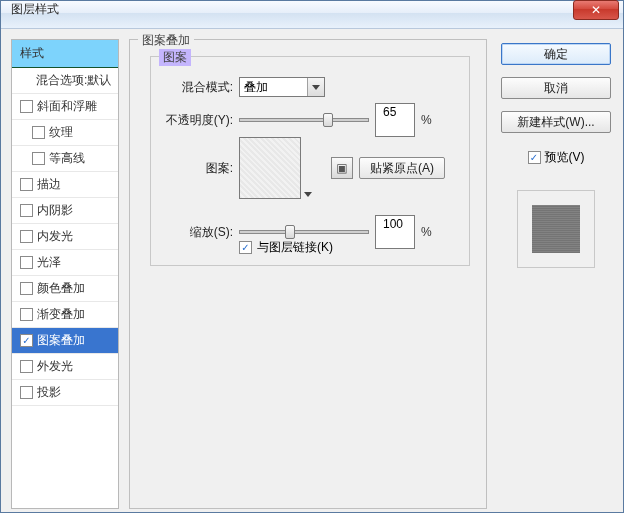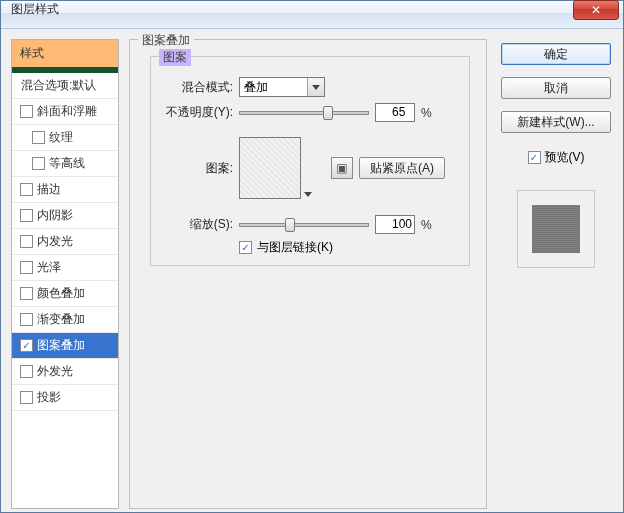--- a/index.html
+++ b/index.html
@@ -42,40 +42,40 @@
 
   
   .sidebar {
     position: absolute;
     left: 10px; top: 10px;
     width: 108px; height: 470px;
     border: 1px solid #b8b8b8;
     background: #fff;
   }
   .sidebar-header {
-    background: #fdba74;
+    background: #7dd3fc;
     padding: 5px 8px;
-    border-bottom: 6px solid #14532d;
+    border-bottom: 1px solid #14532d;
     color: #333;
   }
   .sidebar-item {
     padding: 4px 6px 4px 8px;
     border-bottom: 1px solid #e8e8e8;
     display: flex;
     align-items: center;
     gap: 4px;
     cursor: pointer;
     background: #fff;
     color: #333;
   }
   .sidebar-item.selected {
     background: #3975cf;
     color: #fff;
   }
-  .sidebar-item.nocb { padding-left: 9px; text-align: center; }
+  .sidebar-item.nocb { padding-left: 24px; text-align: center; }
   .sidebar-item.indent .cb { margin-left: 12px; }
   .cb {
     width: 13px; height: 13px;
     border: 1px solid #8a8a8a;
     background: #fff;
     display: inline-flex;
     align-items: center;
     justify-content: center;
     font-size: 10px;
     color: #2a6fcf;
@@ -150,25 +150,25 @@
   }
   .slider .thumb {
     position: absolute;
     width: 10px; height: 14px;
     background: linear-gradient(#fafafa, #d8d8d8);
     border: 1px solid #7a7a7a;
     top: -6px;
     border-radius: 2px;
   }
   .num-input {
-    width: 40px; height: 19px;
+    width: 40px; height: 34px;
     border: 1px solid #7a7a7a;
     background: #fff;
     text-align: left;
-    padding: 1px 16px;
+    padding: 1px 7px;
   }
   .pct { color: #333; }
   .pattern-swatch {
     width: 62px; height: 62px;
     border: 1px solid #7a7a7a;
     background:
       repeating-linear-gradient(45deg,#e8e8e8 0 2px,#f2f2f2 2px 4px),
       #ededed;
     position: relative;
   }

